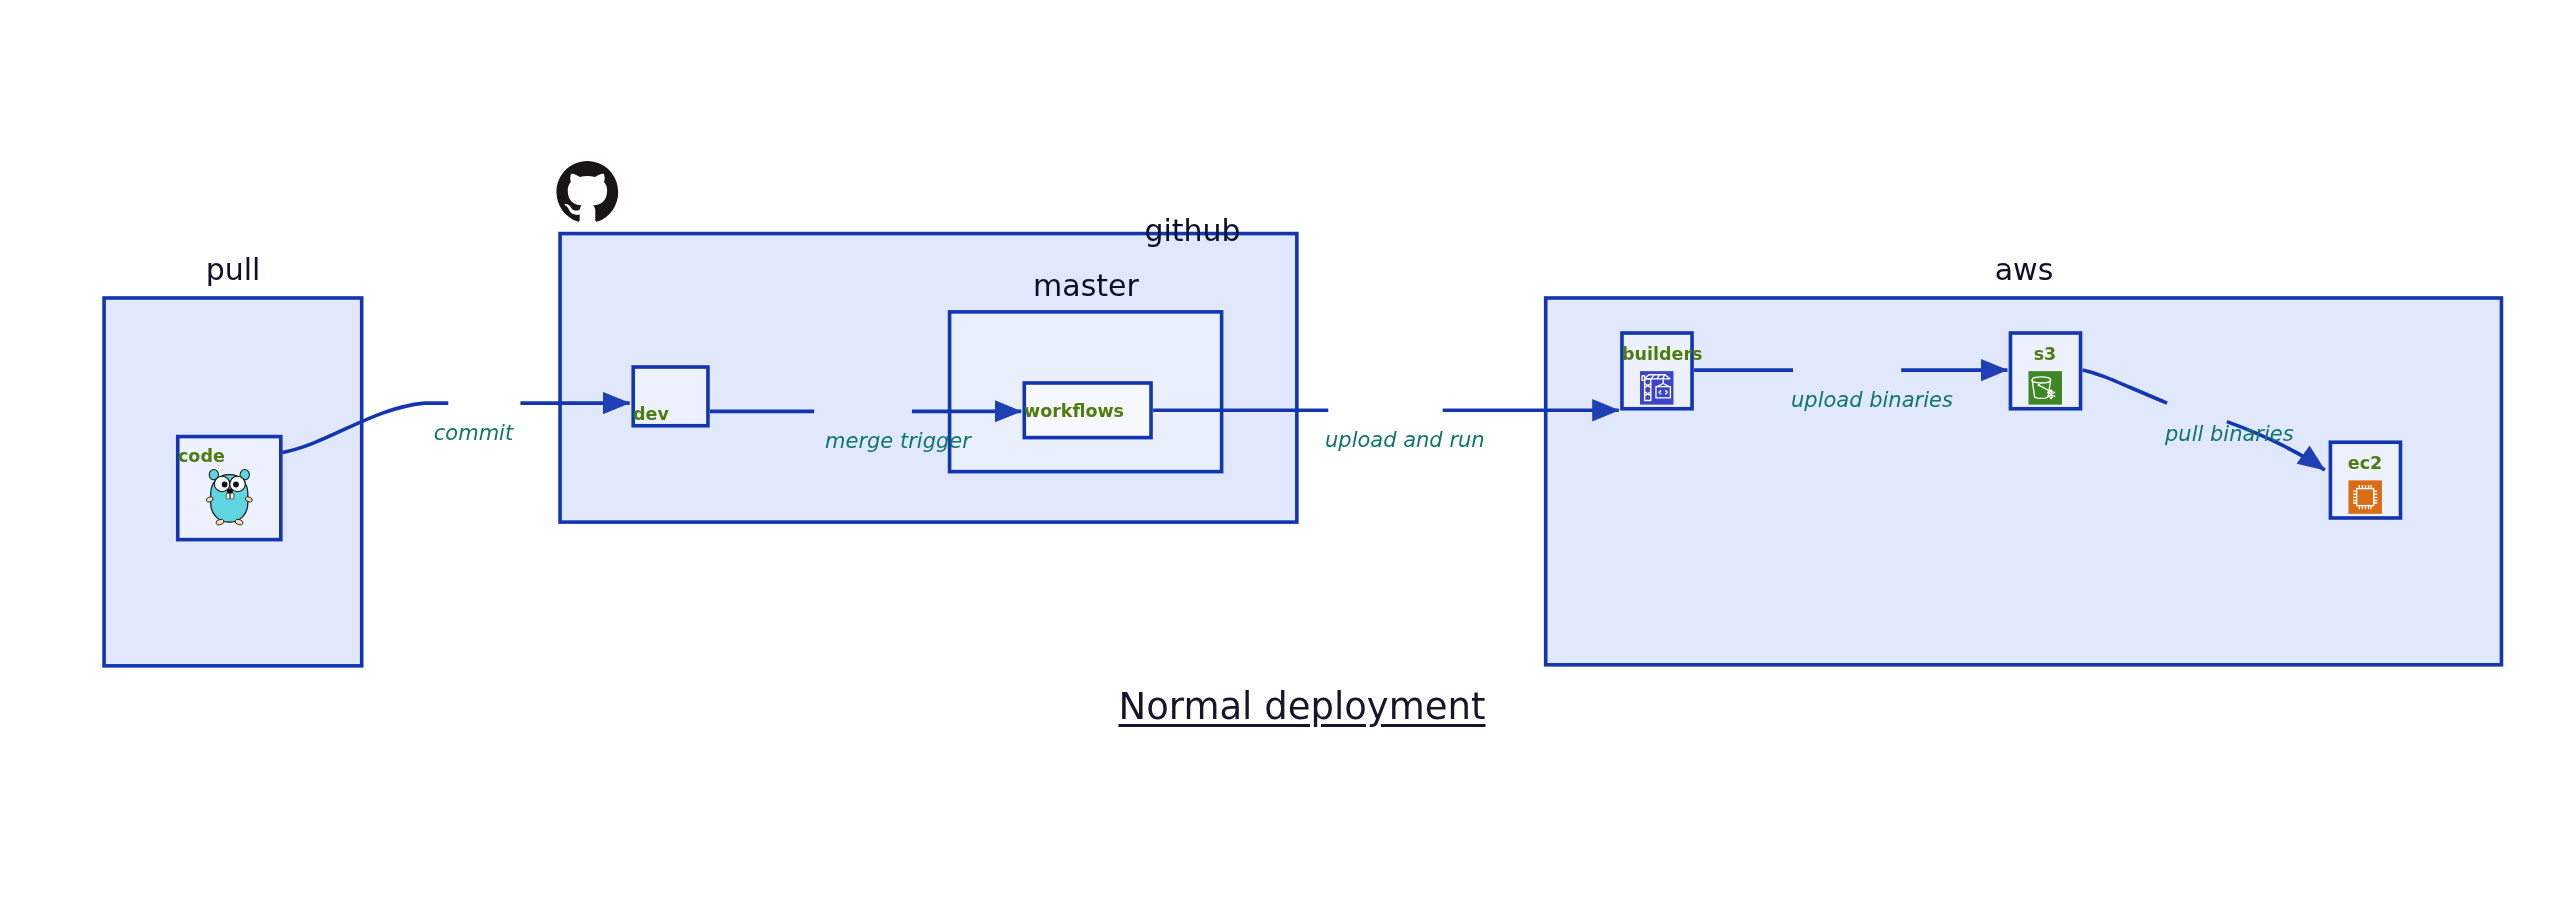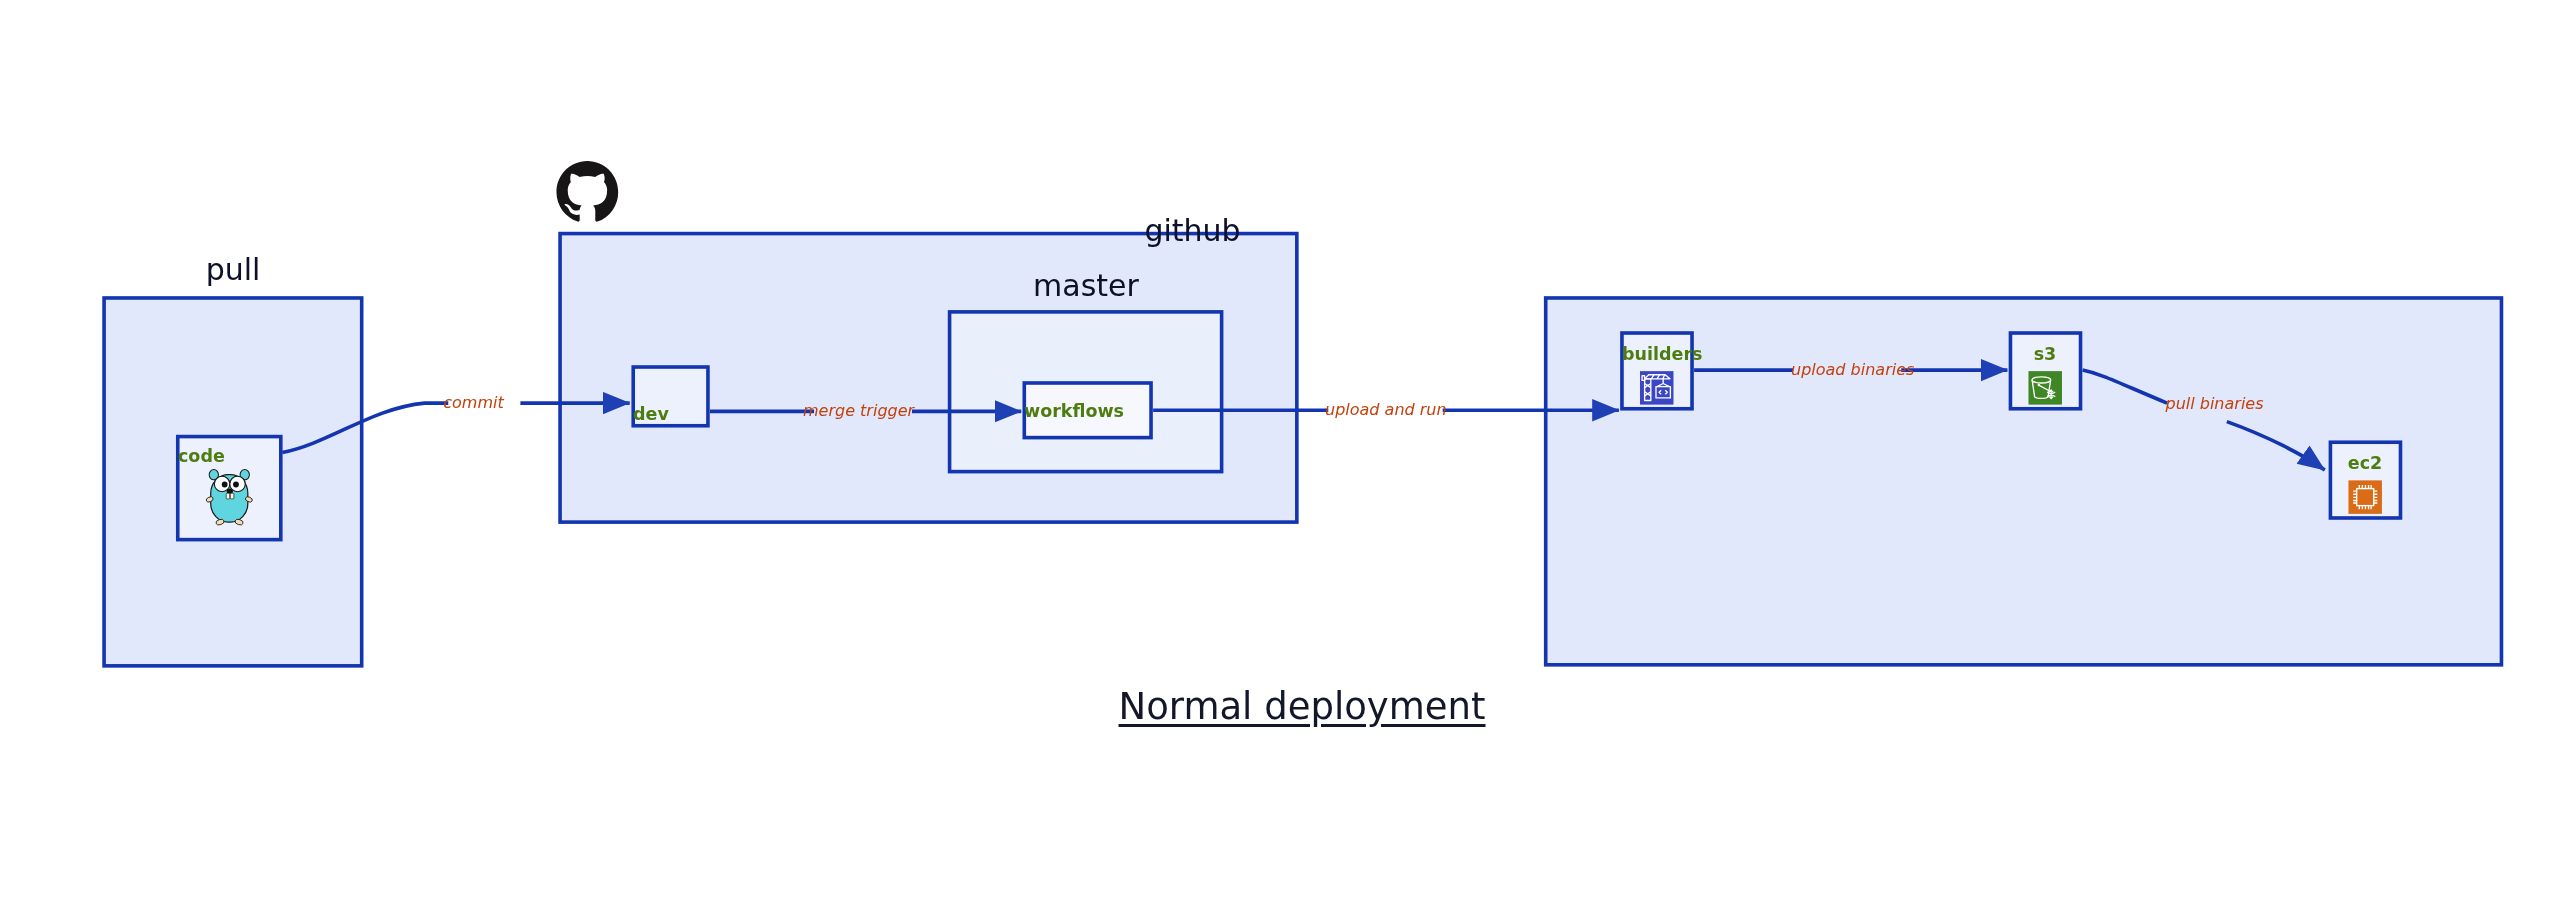--- a/index.html
+++ b/index.html
@@ -39,26 +39,27 @@
   .node-label {
     position: absolute;
     color: #4d7c0f;
     font-size: 17.5px;
     font-weight: 700;
     white-space: nowrap;
     font-family: "DejaVu Sans", "Liberation Sans", sans-serif;
   }
   .edge-label {
     position: absolute;
-    color: #c2410c;
-    font-size: 16px;
+    color: #0f766e;
+    font-size: 21px;
     font-style: italic;
     white-space: nowrap;
     background: transparent;
     font-family: "DejaVu Sans", "Liberation Sans", sans-serif;
+    margin-top: 28px;
   }
   .diagram-title {
     position: absolute;
     color: #131729;
     font-size: 37px;
     font-weight: 400;
     text-decoration: underline;
     text-underline-offset: 5.2px;
     white-space: nowrap;
     font-family: "DejaVu Sans", "Liberation Sans", sans-serif;
@@ -182,36 +183,37 @@
       </g>
     </g>
   </svg>
 
   <div class="grp-label" style="left:104px; top:252px; width:258px; text-align:center;">pull</div>
 
   <div class="grp-label" style="left:1100px; top:189px; width:185px; text-align:center;margin-top:24px;">github</div>
 
   <div class="grp-label" style="left:950px; top:268px; width:272px; text-align:center;">master</div>
 
+  <div class="grp-label" style="left:1546px; top:252px; width:956px; text-align:center;">aws</div>
 
   <div class="node-label" style="left:178px; top:446px; width:103px; text-align:left;">code</div>
 
   <div class="node-label" style="left:633px; top:392px; width:75px; text-align:left;margin-top:12px;">dev</div>
 
   <div class="node-label" style="left:1024px; top:401px; width:127px; text-align:left;">workflows</div>
 
   <div class="node-label" style="left:1622px; top:344px; width:70px; text-align:center;">builders</div>
 
   <div class="node-label" style="left:2010px; top:344px; width:70px; text-align:center;">s3</div>
 
   <div class="node-label" style="left:2330px; top:453px; width:70px; text-align:center;">ec2</div>
 
   <div class="edge-label" style="left:423px; top:393px; width:101px; text-align:center;">commit</div>
 
-  <div class="edge-label" style="left:803px; top:401px; width:102px; text-align:center;">merge trigger</div>
+  <div class="edge-label" style="left:825px; top:401px; width:102px; text-align:center;">merge trigger</div>
 
   <div class="edge-label" style="left:1325px; top:400px; width:120px; text-align:center;">upload and run</div>
 
   <div class="edge-label" style="left:1791px; top:360px; width:112px; text-align:center;">upload binaries</div>
 
   <div class="edge-label" style="left:2165px; top:394px; width:99px; text-align:center;">pull binaries</div>
 
   <div class="diagram-title" style="left:0px; top:685px; width:2604px; text-align:center;"><span>Normal deployment</span></div>
 
 </div>

